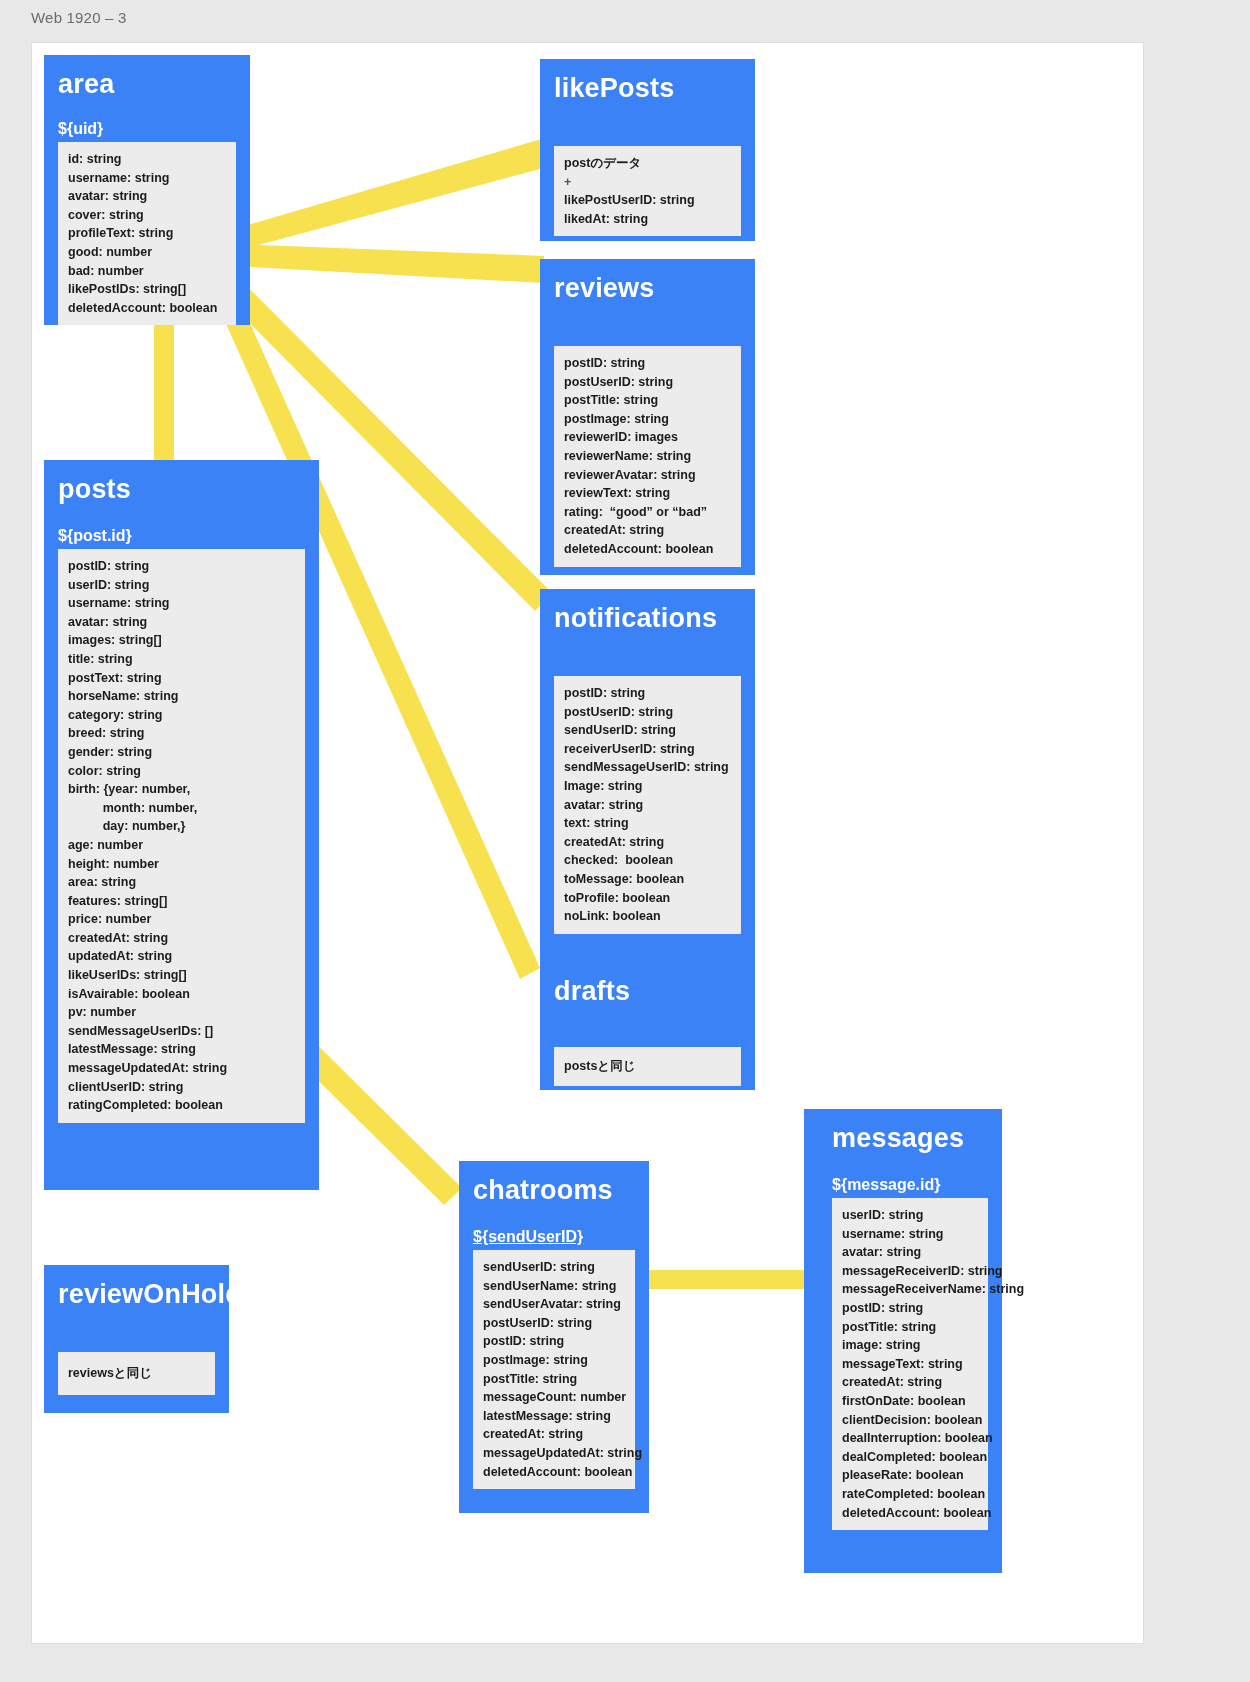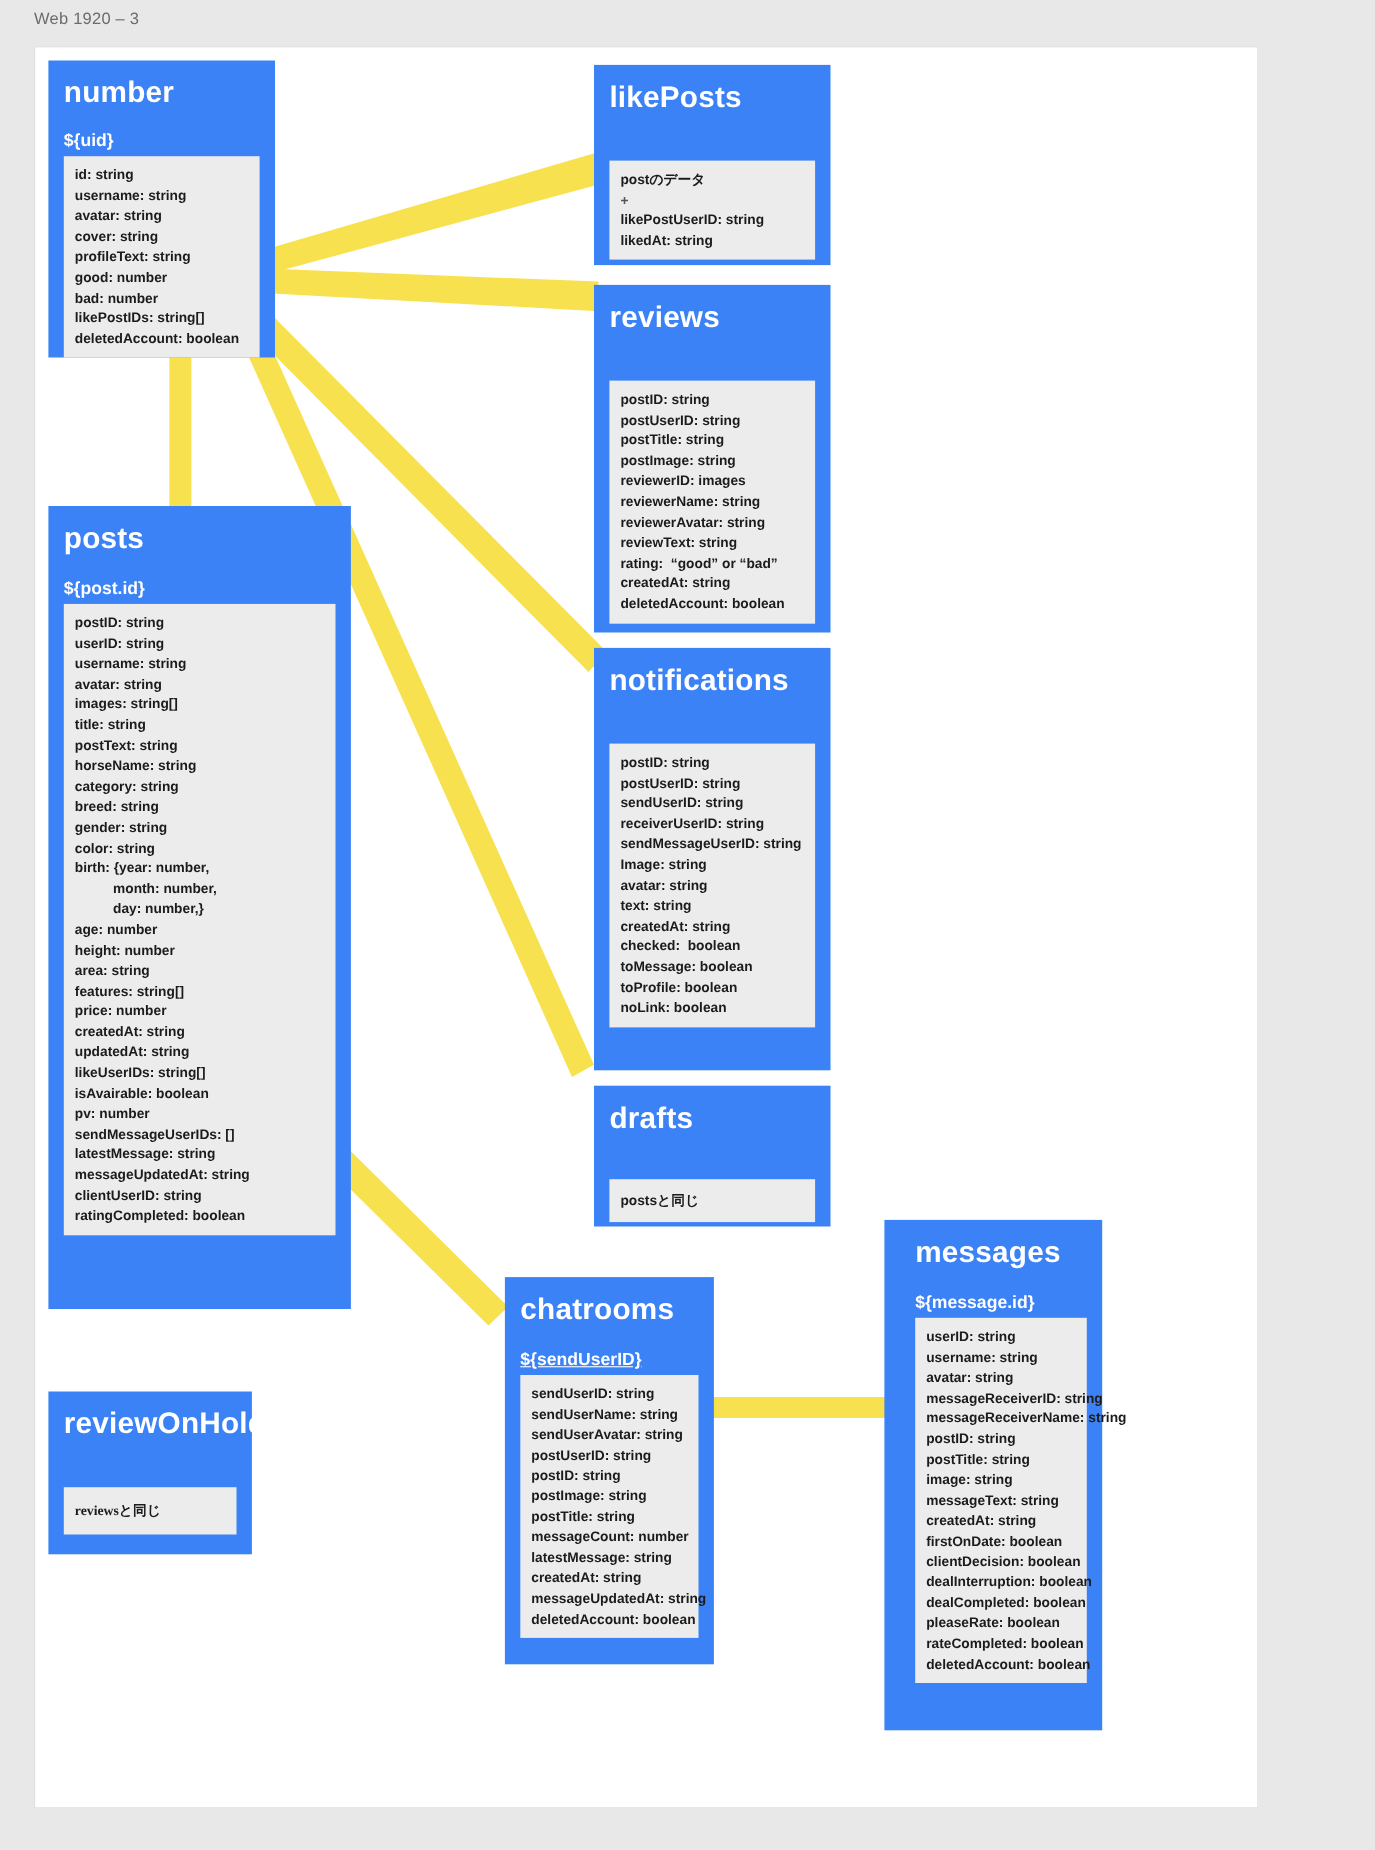--- a/index.html
+++ b/index.html
@@ -84,21 +84,21 @@
 
         <polygon points="190,218 508,925 488,936 172,232"></polygon>
 
         <polygon points="250,967 430,1145 412,1162 232,984"></polygon>
 
         <polygon points="588,1227 776,1227 776,1246 588,1246"></polygon>
       </g>
     </svg>
 
     <div class="entity" style="left:12px;top:12px;width:206px;height:270px;">
-      <div class="ename">number</div>
+      <div class="ename">area</div>
       <div class="ekey" style="padding-top:22px;">${uid}</div>
       <div class="fields">
         <div class="f">id: string</div>
         <div class="f">username: string</div>
         <div class="f">avatar: string</div>
         <div class="f">cover: string</div>
         <div class="f">profileText: string</div>
         <div class="f">good: number</div>
         <div class="f">bad: number</div>
         <div class="f">likePostIDs: string[]</div>
@@ -182,30 +182,30 @@
         <div class="f">avatar: string</div>
         <div class="f">text: string</div>
         <div class="f">createdAt: string</div>
         <div class="f">checked:  boolean</div>
         <div class="f">toMessage: boolean</div>
         <div class="f">toProfile: boolean</div>
         <div class="f">noLink: boolean</div>
       </div>
     </div>
 
-    <div class="entity" style="left:508px;top:944px;width:215px;height:128px;">
+    <div class="entity" style="left:508px;top:919px;width:215px;height:128px;">
       <div class="ename">drafts</div>
       <div class="fields" style="margin-top:42px;padding:10px;">
         <div class="f">postsと同じ</div>
       </div>
     </div>
 
     <div class="entity" style="left:12px;top:1222px;width:185px;height:148px;">
       <div class="ename">reviewOnHold</div>
-      <div class="fields" style="margin-top:44px;padding:12px 10px;font-family:Liberation Serif, serif;">
+      <div class="fields" style="margin-top:44px;padding:12px 10px;">
         <div class="f">reviewsと同じ</div>
       </div>
     </div>
 
     <div class="entity" style="left:427px;top:1118px;width:190px;height:352px;">
       <div class="ename">chatrooms</div>
       <div class="ekey" style="padding-top:24px;text-decoration:underline;">${sendUserID}</div>
       <div class="fields">
         <div class="f">sendUserID: string</div>
         <div class="f">sendUserName: string</div>

